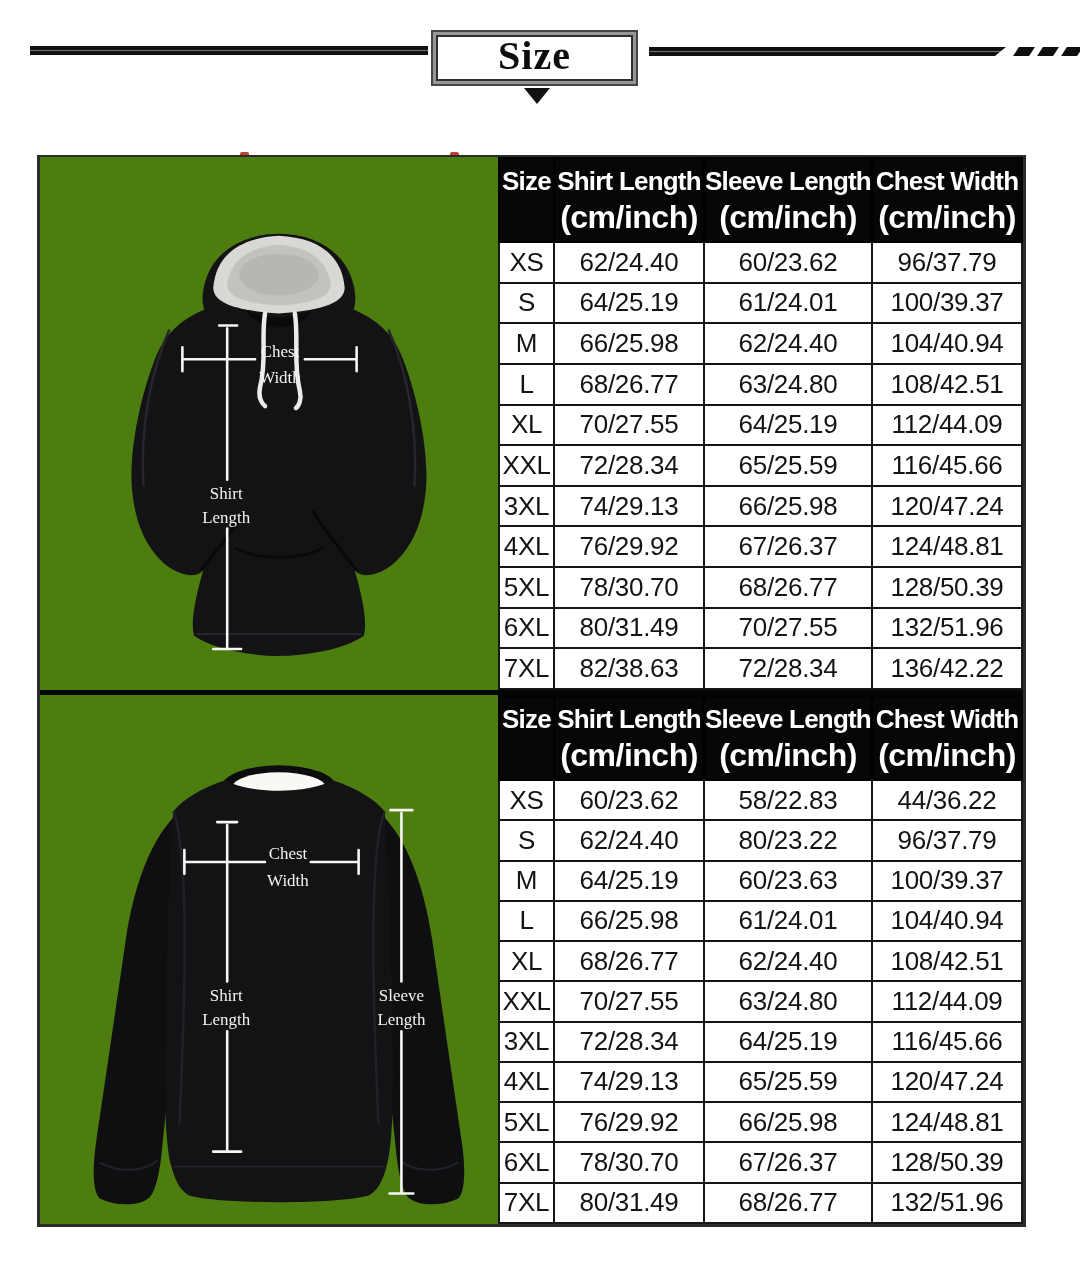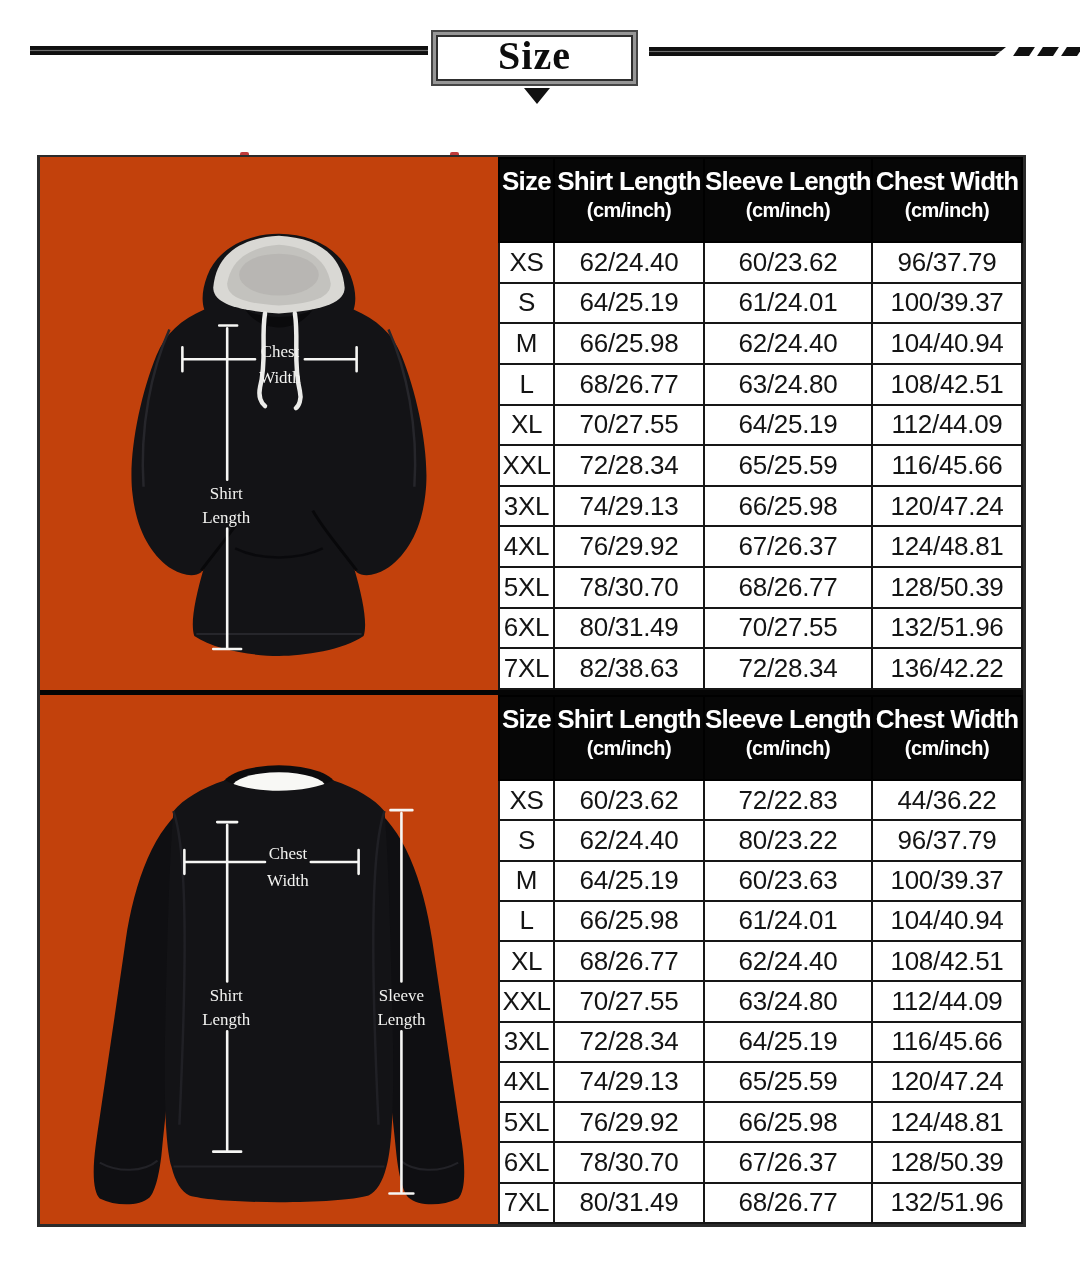--- a/index.html
+++ b/index.html
@@ -45,34 +45,34 @@
   .red-mark.m1 { left:240px; }
   .red-mark.m2 { left:450px; }
 
   
   .chart-frame {
     position:absolute; left:37px; top:155px; width:989px; height:1072px;
     border:3px solid #2b2b2b; border-top-width:2px; background:#fff;
   }
   .section { display:flex; height:533px; }
   .section.bottom { height:534px; border-top:5px solid #050505; }
-  .img-area { width:460px; position:relative; background:#c2410c; overflow:hidden;text-align:center; }
+  .img-area { width:460px; position:relative; background:#4d7c0f; overflow:hidden;text-align:center; }
   .img-area svg { display:block; width:100%; height:100%; }
   .tbl-area { flex:1; }
 
   table.size-table {
     width:100%; height:100%; border-collapse:collapse; table-layout:fixed;
   }
   .size-table th {
     background:#060606; color:#ffffff; font-weight:700; font-size:26px;
     letter-spacing:-0.8px; line-height:1.22; vertical-align:top;
     padding-top:7px; height:84px; border:2px solid #000; white-space:nowrap;
     overflow:visible;
   }
-  .size-table th .sub { display:block; font-size:20px; letter-spacing:-0.5px; }
+  .size-table th .sub { display:block; font-size:32px; letter-spacing:-0.5px; }
   .size-table td {
     border:2px solid #161616; text-align:center; vertical-align:middle;
     font-size:26px; color:#141414; letter-spacing:-0.3px; background:#fff;
     white-space:nowrap;
   }
   .svg-label {
     font-family:"Liberation Serif", serif; font-size:17px; fill:#f3f3f1;
   }
   .measure { stroke:#f6f6f4; stroke-width:2.6; fill:none; stroke-linecap:round; }
 </style>
@@ -285,21 +285,21 @@
             <th><span>Size</span><span class="sub"></span></th>
             <th><span>Shirt Length</span><span class="sub">(cm/inch)</span></th>
             <th><span>Sleeve Length</span><span class="sub">(cm/inch)</span></th>
             <th><span>Chest Width</span><span class="sub">(cm/inch)</span></th>
           </tr>
         </thead>
         <tbody>
             <tr>
               <td>XS</td>
               <td>60/23.62</td>
-              <td>72/22.83</td>
+              <td>58/22.83</td>
               <td>44/36.22</td>
             </tr>
             <tr>
               <td>S</td>
               <td>62/24.40</td>
               <td>80/23.22</td>
               <td>96/37.79</td>
             </tr>
             <tr>
               <td>M</td>

